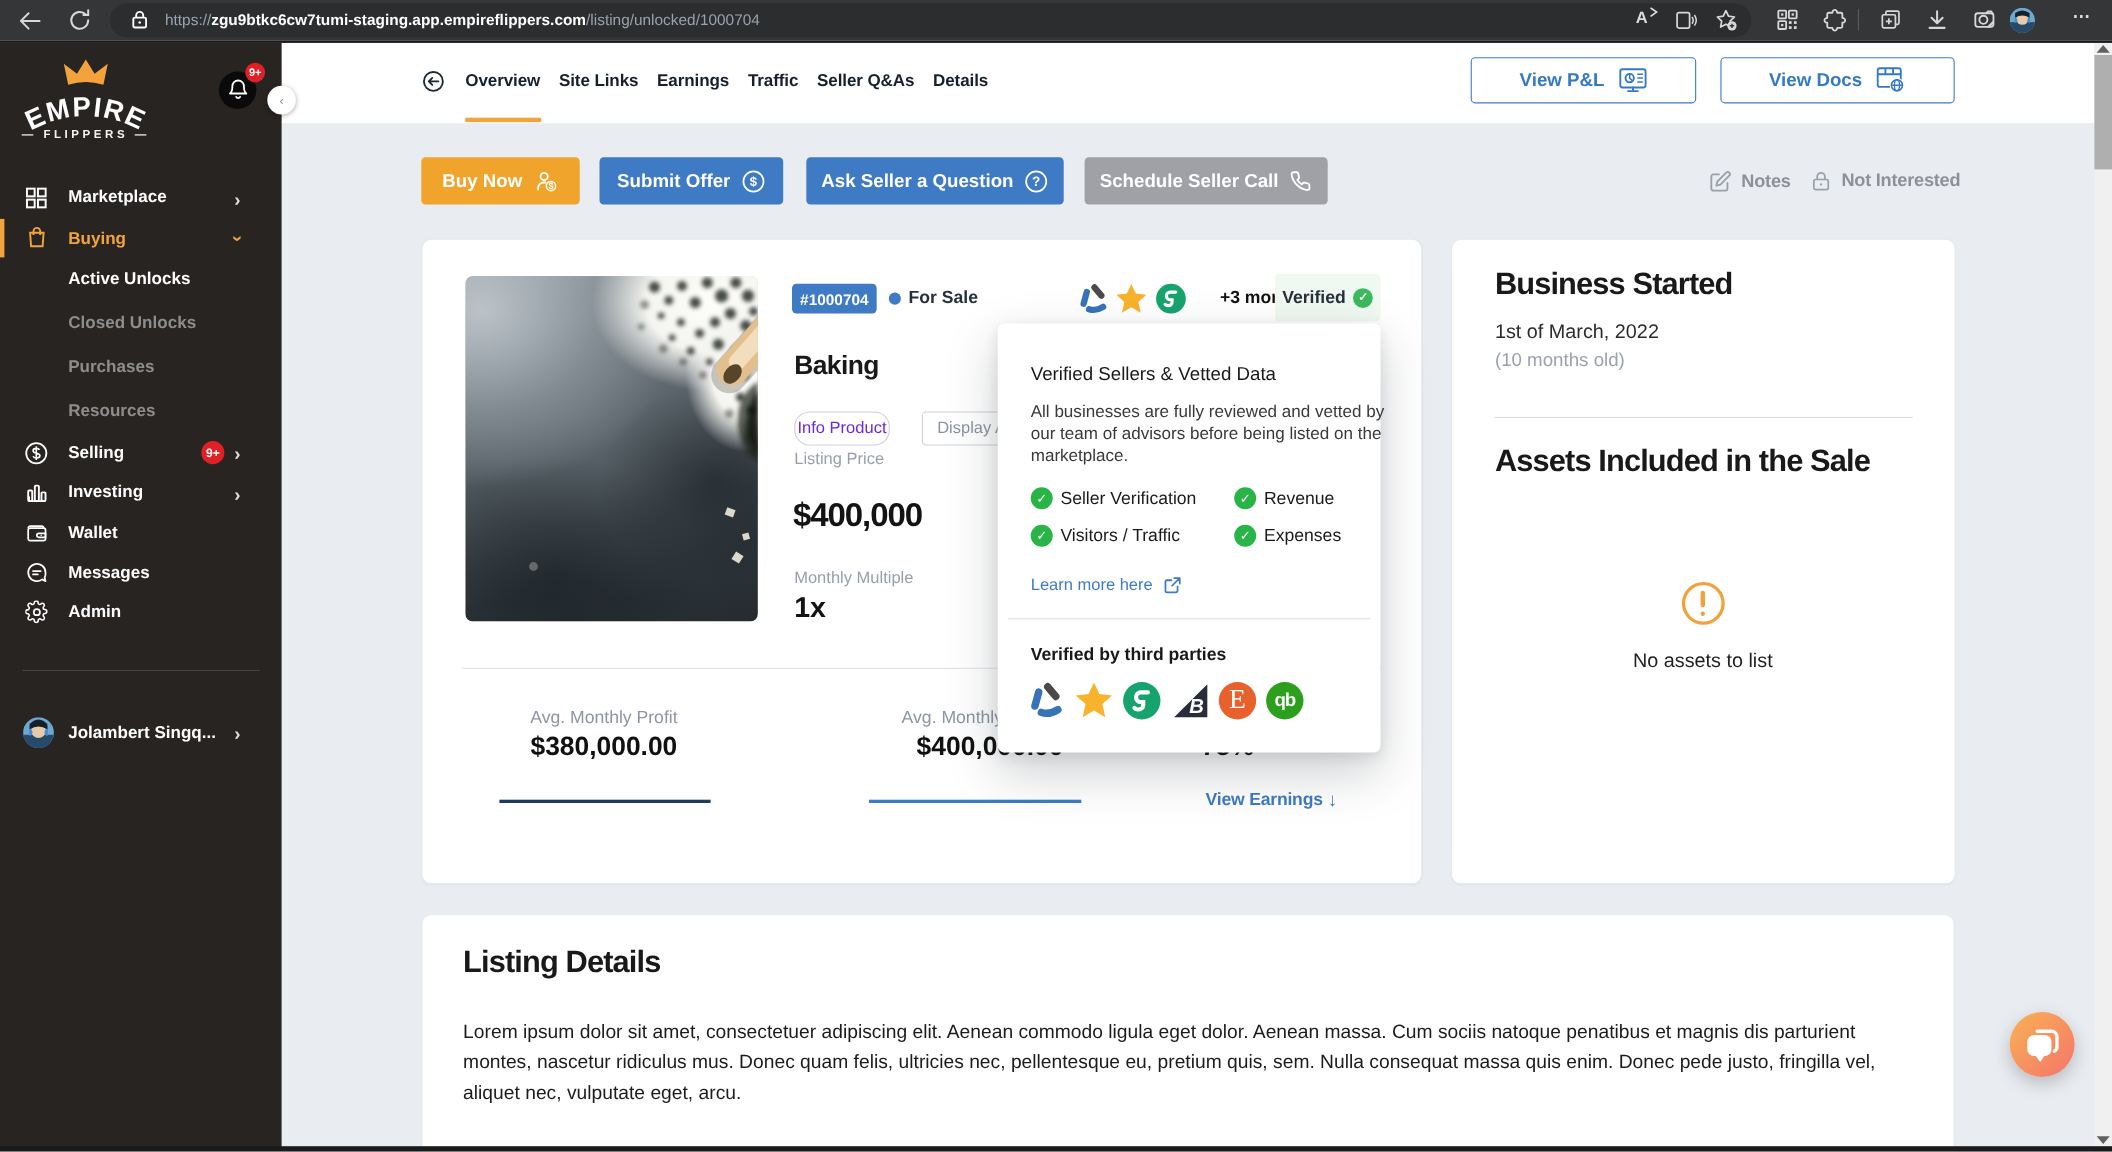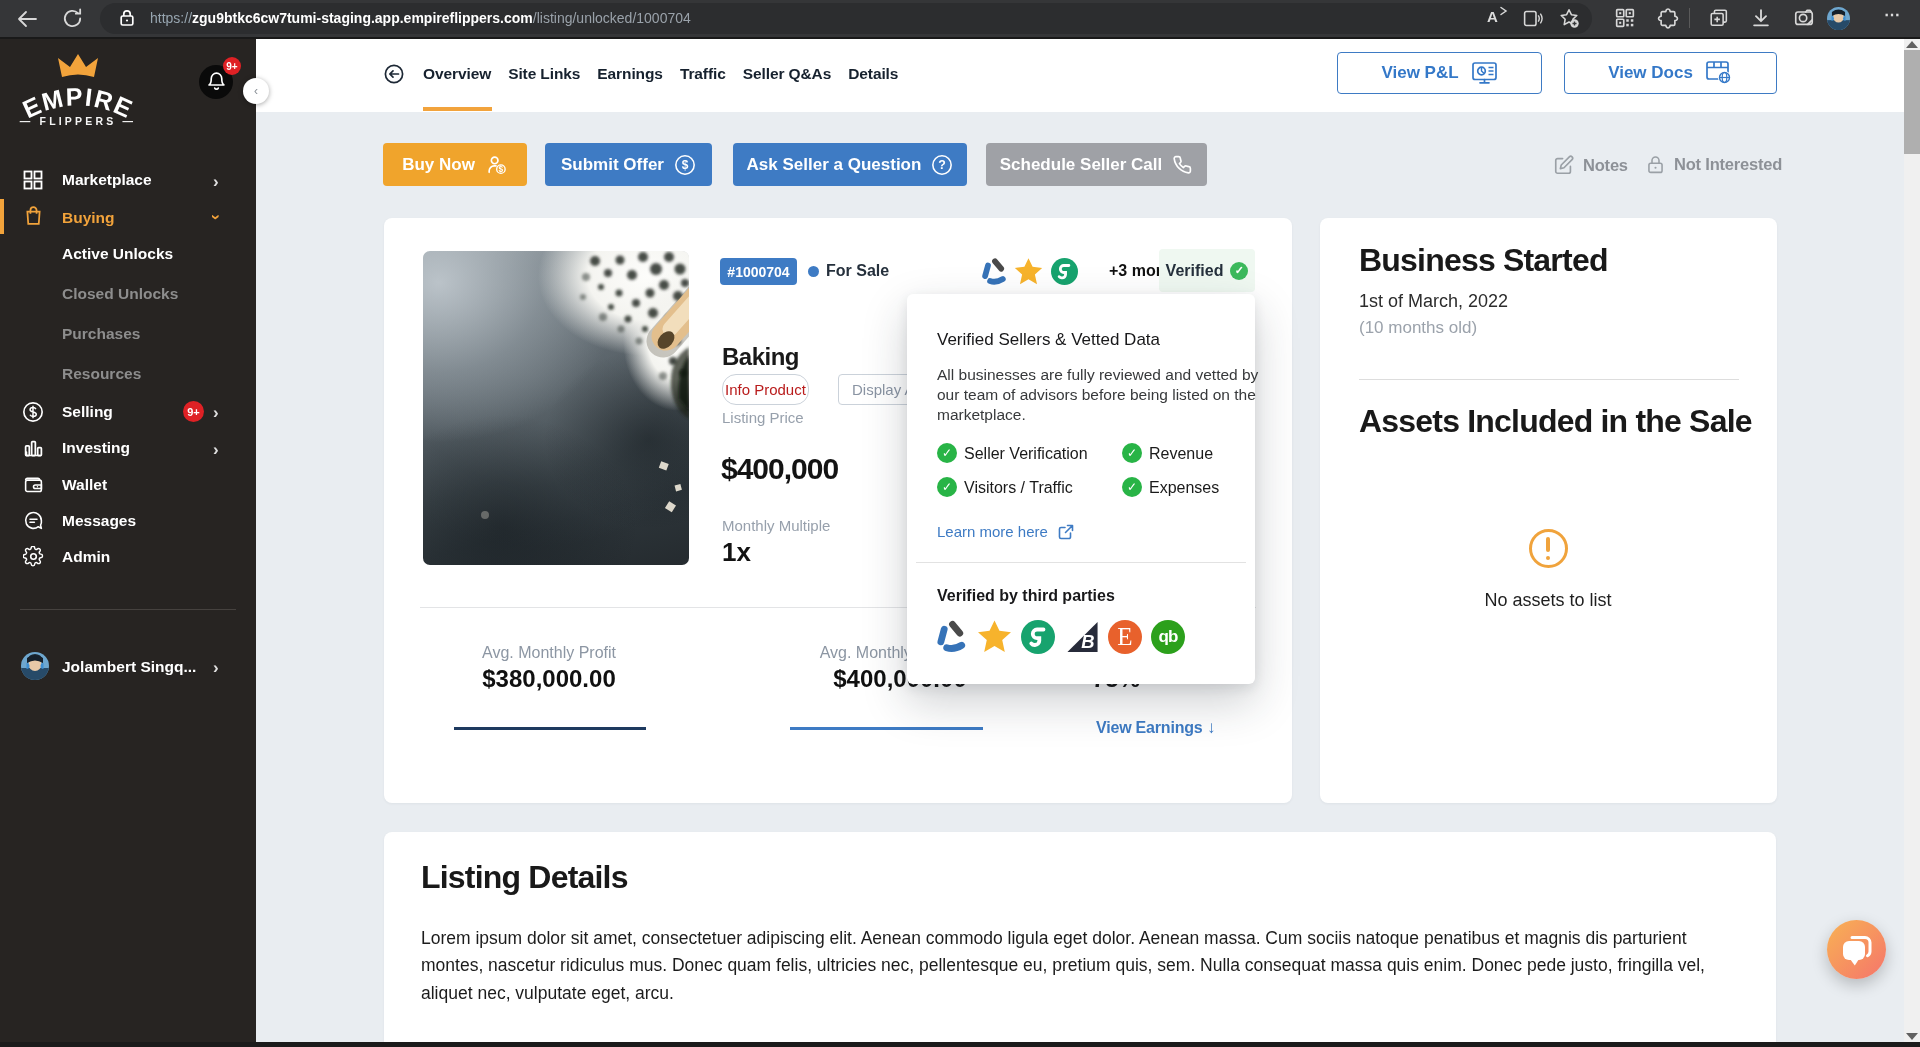--- a/index.html
+++ b/index.html
@@ -49,21 +49,21 @@
   .lab { position:absolute; font-size:15px; color:#97A0AC; }
   .statlab { position:absolute; top:644px; font-size:16px; color:#8C96A3; transform:translateX(-50%); white-space:nowrap;}
   .statval { position:absolute; top:665px; font-size:24px; font-weight:bold; color:#101010; transform:translateX(-50%); white-space:nowrap;}
 
   
   #popup { left:907px; top:294px; width:348px; height:390px; background:#fff; border-radius:6px; box-shadow:0 18px 45px rgba(30,40,50,0.22), 0 4px 12px rgba(30,40,50,0.10); z-index:8; }
   .pcheck { position:absolute; width:20px; height:20px; border-radius:50%; background:#28B446; color:#fff; font-size:12px; font-weight:normal; display:flex; align-items:center; justify-content:center; z-index:9;}
   .ptext { position:absolute; font-size:16px; color:#1A1A1A; z-index:9; }
 
   
-  .h2 { position:absolute; font-size:32px; font-weight:bold; color:#191919; white-space:nowrap; letter-spacing:-0.8px; }
+  .h2 { position:absolute; font-size:28px; font-weight:bold; color:#191919; white-space:nowrap; letter-spacing:-0.8px; }
 
   #scroll { left:1904px; top:39px; width:16px; height:1004px; background:#F0F0F0; z-index:30;}
   #thumb { left:1904px; top:50px; width:16px; height:104px; background:#afafaf; z-index:31;}
   #botbar { left:0; top:1042px; width:1920px; height:5px; background:#1b1b1b; z-index:40;}
 </style>
 </head>
 <body>
 <div id="chrome" class="abs"></div>
 <div id="urlpill" class="abs"></div>
 <div id="urltext" class="abs"><span style="color:#97a5b0">https://</span><b>zgu9btkc6cw7tumi-staging.app.empireflippers.com</b><span style="color:#9aa2aa">/listing/unlocked/1000704</span></div>
@@ -367,22 +367,22 @@
   </svg>
 <div class="abs" style="left:1051px; top:258px; width:27px; height:27px; border-radius:50%; background:#17A36E;"></div>
 <svg class="abs" style="left:1051px; top:258px;" width="27" height="27" viewBox="0 0 34 34" fill="none" stroke="#fff" stroke-width="3.6" stroke-linecap="round">
     <path d="M22.5 9.5 h-6.5 a4.2 4.2 0 0 0 -4.2 4.2 v0.3 a4.2 4.2 0 0 0 4.2 4.2 h2.3 v2.6 a4.2 4.2 0 0 1 -4.2 4.2 h-0.6 a4.2 4.2 0 0 1 -3.2 -1.5"></path>
   </svg>
 <div class="abs" style="left:720px; top:258px; width:77px; height:27px; background:#3E7BC4; border-radius:4px; color:#fff; font-size:14px; font-weight:bold; display:flex; align-items:center; justify-content:center;">#1000704</div>
 <div class="abs" style="left:808px; top:266px; width:11px; height:11px; border-radius:50%; background:#3E7BC4;"></div>
 <div class="abs" style="left:826px; top:262px; font-size:16px; font-weight:bold; color:#25303c;">For Sale</div>
 <div class="abs" style="left:1087px; top:262px; font-size:16px; font-weight:bold; color:#111;margin-left:22px;">+3 more</div>
 <div class="abs" style="left:1159px; top:249px; width:96px; height:43px; background:#EFF8F1; border-radius:4px; display:flex; align-items:center; justify-content:center; gap:7px; font-size:16px; font-weight:bold; color:#25303c;">Verified <span style="width:18px;height:18px;border-radius:50%;background:#3CB95C;color:#fff;font-size:11px;display:flex;align-items:center;justify-content:center;">✓</span></div>
-<div class="abs" style="left:722px; top:319px; font-size:24px; font-weight:bold; color:#191919; letter-spacing:-0.5px;margin-top:24px;">Baking</div>
-<div class="abs" style="left:722px; top:374px; height:31px; border:1px solid #CBD2DA; border-radius:14px; display:flex; align-items:center; padding:0 2px; font-size:15px; color:#b91c1c;">Info Product</div>
+<div class="abs" style="left:722px; top:319px; font-size:24px; font-weight:bold; color:#191919; letter-spacing:-0.5px;">Baking</div>
+<div class="abs" style="left:722px; top:374px; height:31px; border:1px solid #CBD2DA; border-radius:14px; display:flex; align-items:center; padding:0 2px; font-size:15px; color:#6d28d9;">Info Product</div>
 <div class="abs" style="left:838px; top:374px; height:31px; border:1px solid #CBD2DA; border-radius:4px; display:flex; align-items:center; padding:0 13px; font-size:15px; color:#8A94A3;">Display Ads</div>
 <div class="lab" style="left:722px; top:409px;">Listing Price</div>
 <div class="abs" style="left:721px; top:452px; font-size:30px; font-weight:bold; color:#131313; letter-spacing:-1px;">$400,000</div>
 <div class="lab" style="left:722px; top:517px;">Monthly Multiple</div>
 <div class="abs" style="left:722px; top:537px; font-size:26px; font-weight:bold; color:#131313;">1x</div>
 <div class="abs" style="left:420px; top:607px; width:836px; height:1px; background:#E3E4E6;"></div>
 <div class="statlab" style="left:549px;">Avg. Monthly Profit</div>
 <div class="statval" style="left:549px;">$380,000.00</div>
 <div class="statlab" style="left:900px;">Avg. Monthly Revenue</div>
 <div class="statval" style="left:900px;">$400,000.00</div>

